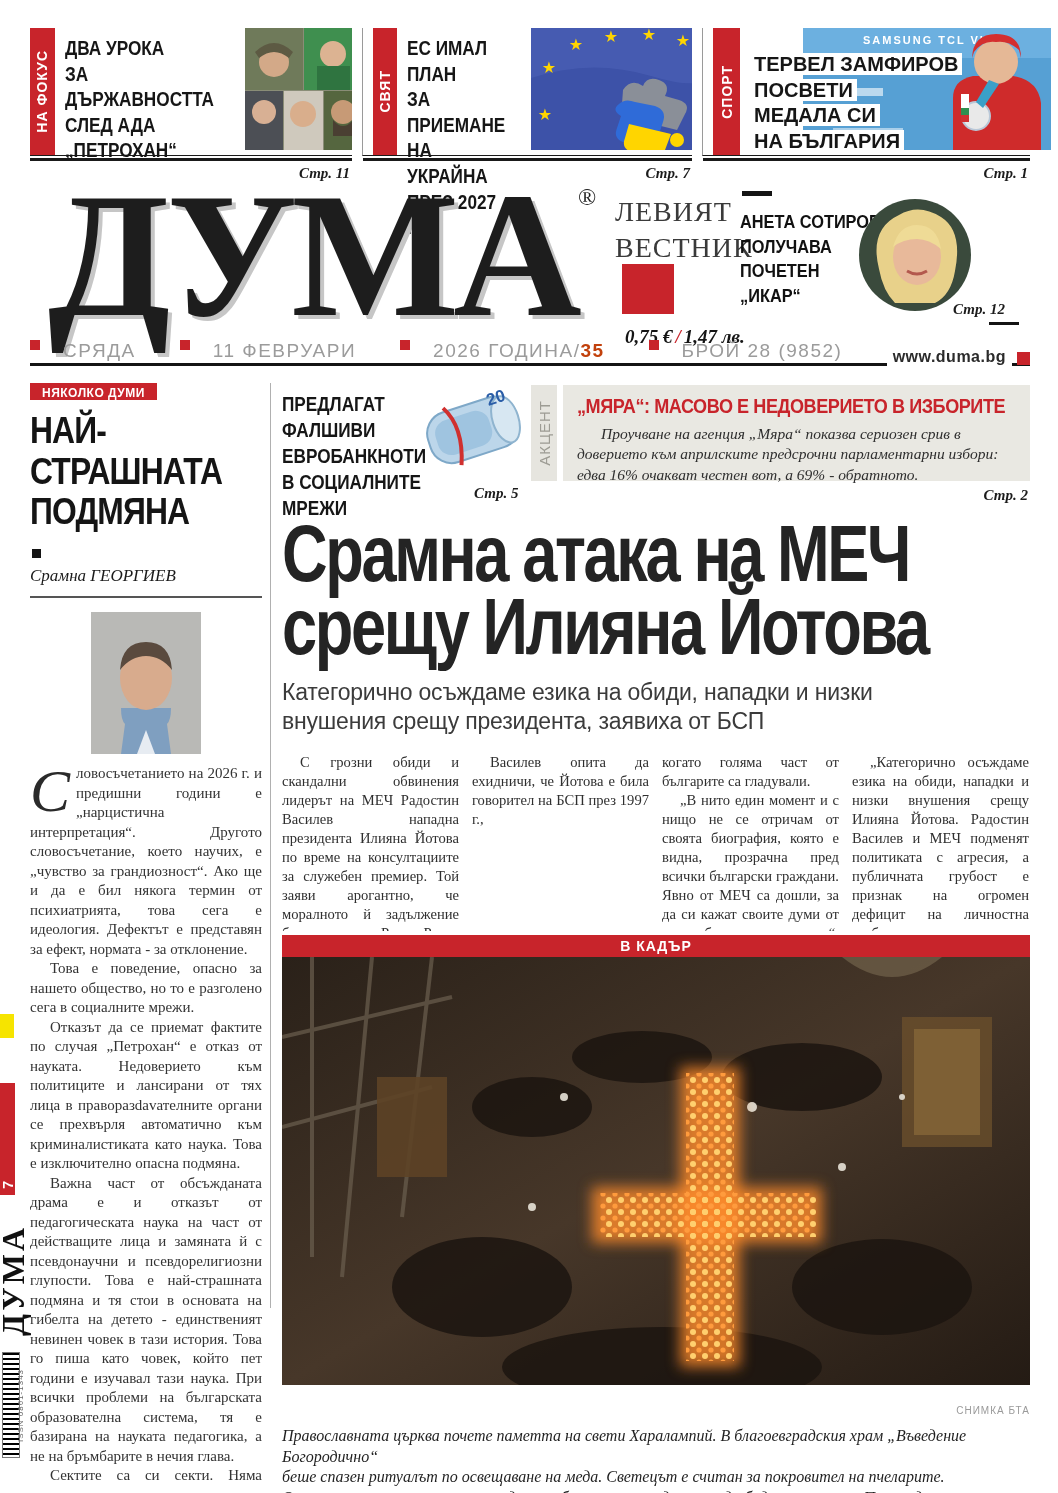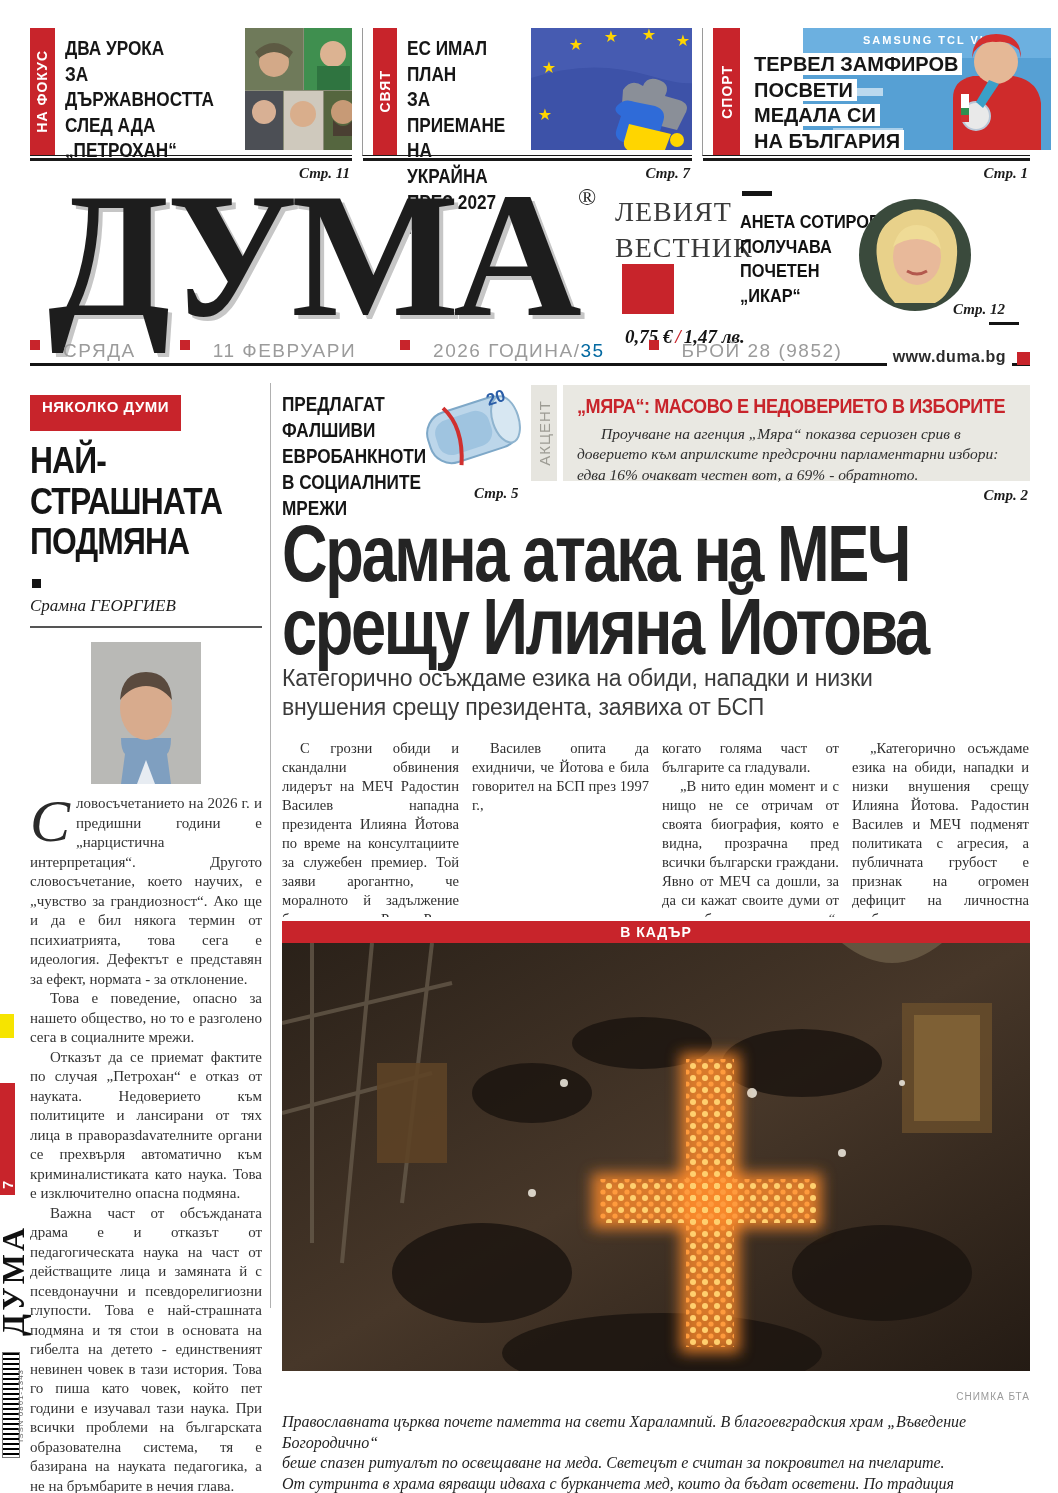--- a/index.html
+++ b/index.html
@@ -58,29 +58,29 @@
   .price { position:absolute; left:595px; top:148px; font-family:"Liberation Serif", serif;
     font-style:italic; font-weight:bold; font-size:19px; color:#141414; }
   .price .sep { color:#c8242b; padding:0 3px; }
 
   
   .dateline { position:absolute; left:30px; top:333px; width:1000px; height:36px; }
   .dateline .rule { position:absolute; left:0; right:0; top:30px; height:3px; background:#141414; }
   .ditems { display:flex; padding-top:7px; }
   .ditem { display:flex; align-items:flex-start; gap:23px; color:#9b9b9b; font-size:19px; letter-spacing:1.5px; margin-right:44px; }
   .dsq { width:10px; height:10px; background:#c8242b; flex:none; }
-  .ditem .red { color:#0369a1; }
+  .ditem .red { color:#c2410c;font-weight:bold; }
   .site { position:absolute; right:18px; top:15px; z-index:2; background:#fff; padding:0 6px;
     font-weight:bold; font-size:16px; letter-spacing:.5px; color:#2b2b2b; }
   .site-sq { position:absolute; right:0; top:19px; width:13px; height:13px; background:#c8242b; z-index:2; }
 
   
   .leftcol { position:absolute; left:30px; top:383px; width:232px; }
-  .kicker { display:inline-block; background:#c8242b; color:#fff; font-weight:bold; font-size:15px;
-    letter-spacing:.5px; padding:3px 12px 16px;margin-top:12px; }
+  .kicker { display:inline-block; background:#c8242b; color:#fff; font-weight:bold; font-size:12px;
+    letter-spacing:.5px; padding:3px 12px 0; }
   .op-title { margin-top:10px; font-weight:bold; font-size:37px; line-height:1.1; letter-spacing:-1px; color:#151515; }
   .op-sq { width:9px; height:9px; background:#141414; margin:16px 0 8px 2px; }
   .op-author { font-family:"Liberation Serif", serif; font-style:italic; font-size:17px; color:#1a1a1a; }
   .op-hr { margin-top:10px; height:2px; background:#555; }
   .op-photo { margin:14px auto 10px; width:110px; height:142px; display:block; }
   .op-body { font-family:"Liberation Serif", serif; font-size:15px; line-height:1.3; color:#333; text-align:justify; }
   .op-body p { text-indent:20px; }
   .op-body p.first { text-indent:0; }
   .dropcap { float:left; font-family:"Liberation Serif", serif; font-style:italic; font-size:60px;
     line-height:46px; padding:4px 6px 0 0; color:#2a2a2a; }
@@ -98,21 +98,21 @@
   .accent-label span { writing-mode:vertical-rl; transform:rotate(180deg); font-size:15px; letter-spacing:1px; color:#9d9c94; }
   .accent-box { position:absolute; left:281px; top:2px; width:467px; height:96px; background:#e9e8e2; padding:9px 14px; }
   .accent-title { color:#c8242b; font-weight:bold; font-size:21px; white-space:nowrap; letter-spacing:-.5px; }
   .accent-text { margin-top:6px; font-family:"Liberation Serif", serif; font-style:italic; font-size:15.5px;
     line-height:1.32; color:#2e2e2e; text-indent:24px; }
   .accent-page { position:absolute; right:2px; top:104px; }
 
   .headline { margin-top:4px; color:#242424; font-weight:bold; }
   .headline .hl { display:block; font-size:79px; line-height:.93; letter-spacing:-3px;
     transform:scaleX(.8); transform-origin:0 0; white-space:nowrap; }
-  .subhead { width:670px; font-size:23px; line-height:1.28; color:#3b3b3b; letter-spacing:-.2px; }
+  .subhead { margin-top:14px; width:670px; font-size:23px; line-height:1.28; color:#3b3b3b; letter-spacing:-.2px; }
 
   .cols { margin-top:16px; display:flex; gap:13px; height:178px; overflow:hidden; }
   .col { width:177px; font-family:"Liberation Serif", serif; font-size:14.6px; line-height:1.3;
     text-align:justify; color:#2f2f2f; }
   .col p.ind { text-indent:18px; }
 
   .photoband { margin-top:4px; height:22px; background:#c8242b; color:#fff; display:flex;
     align-items:center; justify-content:center; font-weight:bold; font-size:14px; letter-spacing:1px; }
   .bigphoto { display:block; width:748px; height:428px; }
   .credit { text-align:right; font-size:10px; color:#9a9a9a; letter-spacing:1px; margin-top:20px; }

